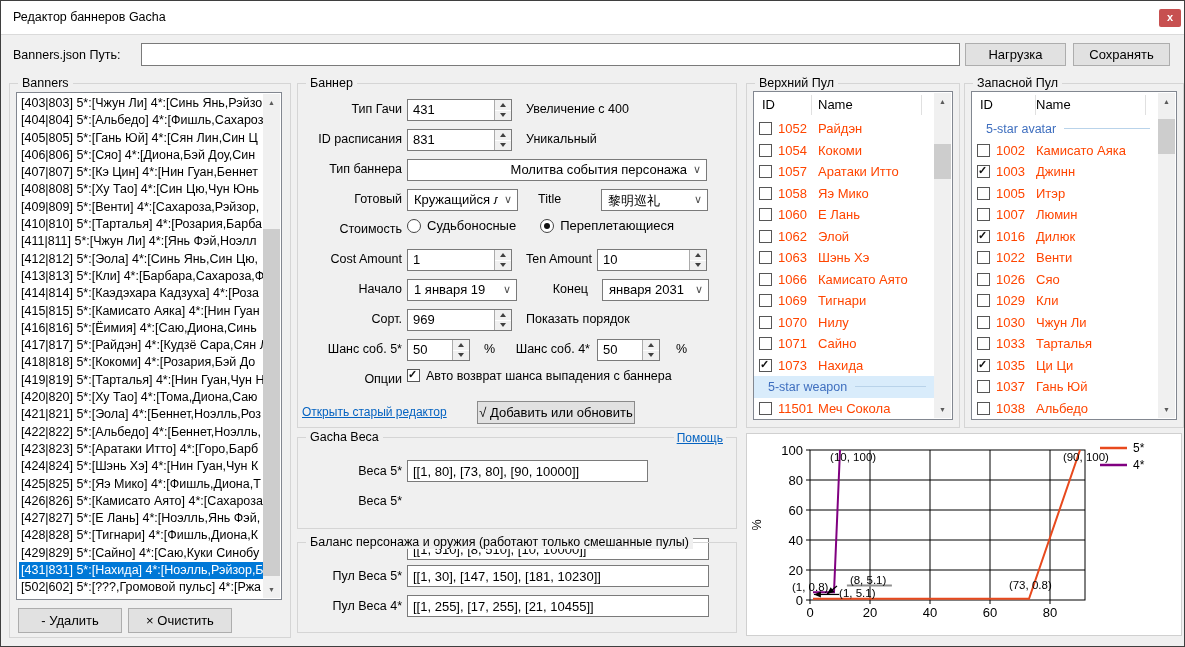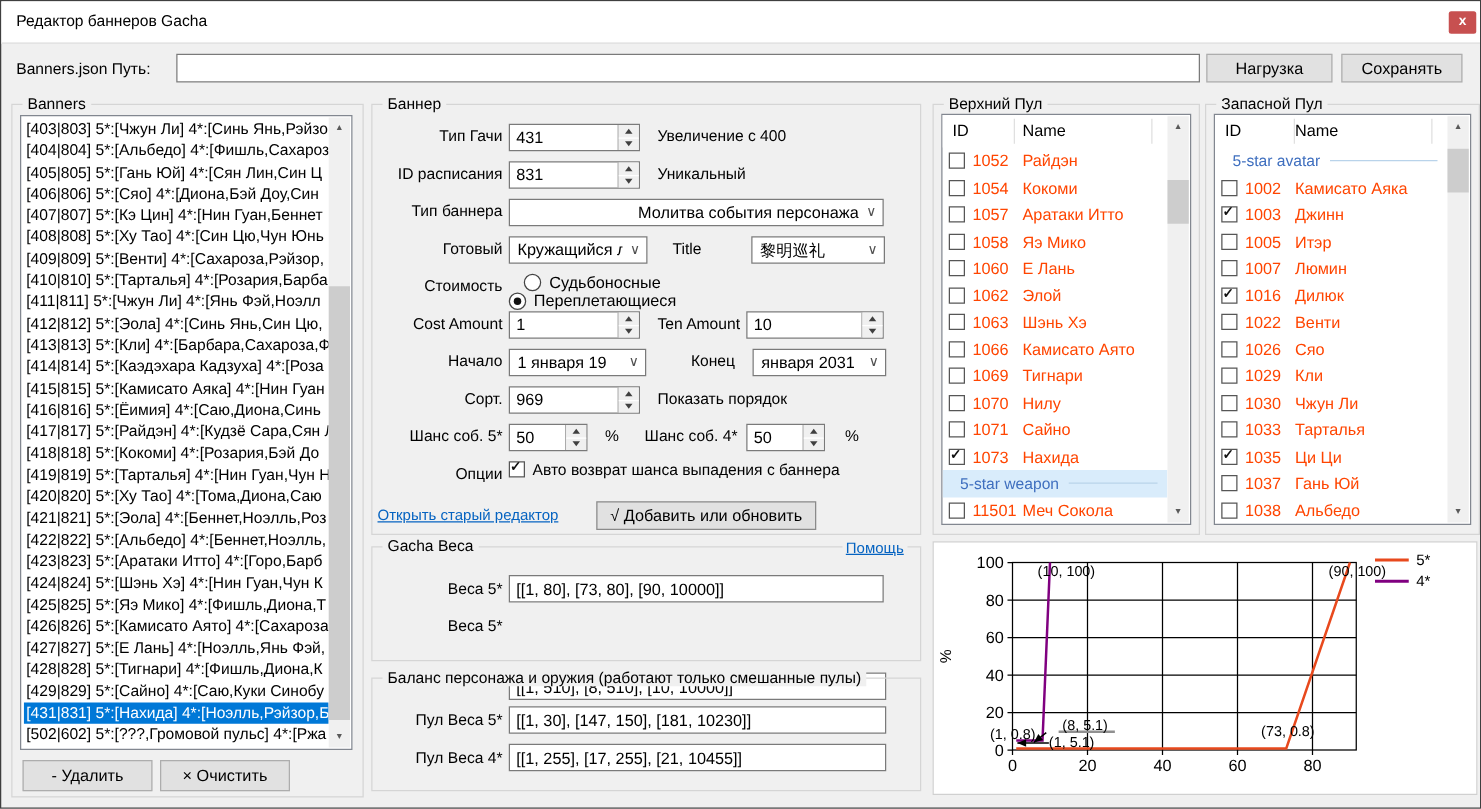--- a/index.html
+++ b/index.html
@@ -53,21 +53,21 @@
   .pl-body{position:absolute;left:0;top:26px;right:18px;bottom:0;overflow:hidden;}
   .pool-row{height:21.5px;position:relative;font-size:13px;}
   .pool-row .cb{position:absolute;left:5px;top:4px;}
   .pool-row .pid{position:absolute;left:24px;top:3px;color:var(--pool);}
   .pool-row .pname{position:absolute;left:64px;top:3px;color:var(--pool);white-space:nowrap;}
   .pool-hdr{height:21.5px;font-size:12.5px;color:var(--poolhdr);display:flex;align-items:center;padding-left:14px;}
   .pool-hdr.hl{background:var(--poolhdrbg);}
   .pool-hdr .hline{flex:1;height:1px;background:#B9D3EA;margin:0 8px;}
   .opt-row{height:20px;font-size:12.5px;white-space:nowrap;}
   .opt-row .cb{margin-right:6px;}
-  #cost-radios{position:absolute;left:109px;top:134px;display:flex;align-items:center;font-size:13px;flex-direction:column;}
+  #cost-radios{position:absolute;left:109px;top:134px;display:flex;align-items:center;font-size:13px;}
   .ritem{margin-right:24px;white-space:nowrap;}
   .chart-panel{position:absolute;left:745px;top:432px;width:436px;height:203px;background:#fff;
     border:1px solid #D0D0D0;box-sizing:border-box;}
   #chart-svg text{font-family:"Liberation Sans",sans-serif;fill:#000;}
 </style>
 </head>
 <body>
 
 <div class="window" id="win" style="--sel: #0078D7; --pool: #FF4500; --poolhdr: #3F6FBF; --poolhdrbg: #D9ECFB; --link: #0563C1; --closebg: #C75050;">
 
@@ -255,28 +255,28 @@
         </div>
     </div>
     <span class="hint" style="left:378px;top:258px;">%</span>
 
     <span class="flabel" style="top:288px;">Опции</span>
     <div id="options-rows" style="position:absolute;left:109px;top:285px;">
         <div class="opt-row"><span class="cb on"></span><span>Авто возврат шанса выпадения с баннера</span></div>
       </div>
 
     <span class="link" style="left:4px;top:321px;">Открыть старый редактор</span>
-    <div class="btn" style="left:179px;top:317px;width:176px;height:23px;border-color:#8A8A8A;">√ Добавить или обновить</div>
+    <div class="btn" style="left:179px;top:317px;width:158px;height:23px;border-color:#8A8A8A;">√ Добавить или обновить</div>
   </div>
 
   <div class="gb" style="left:296px;top:436px;width:438px;height:90px;">
     <span class="gb-lbl">Gacha Веса</span>
     <span class="link" style="right:10px;top:-7px;background:#F0F0F0;padding:0 3px;">Помощь</span>
     <span class="flabel" style="top:26px;">Веса 5*</span>
-    <input class="txt" style="left: 109px; top: 22px; width: 300px; height: 22px;" value="[[1, 80], [73, 80], [90, 10000]]">
+    <input class="txt" style="left: 109px; top: 22px; width: 241px; height: 22px;" value="[[1, 80], [73, 80], [90, 10000]]">
     <span class="flabel" style="top:56px;">Веса 5*</span>
     <input class="txt" style="left: 109px; top: 52px; width: 302px; height: 22px; margin-top: 48px;" value="[[1, 510], [8, 510], [10, 10000]]">
   </div>
 
   <div class="gb" style="left:296px;top:541px;width:438px;height:89px;">
     <span class="gb-lbl">Баланс персонажа и оружия (работают только смешанные пулы)</span>
     <span class="flabel" style="top:26px;">Пул Веса 5*</span>
     <input class="txt" style="left: 109px; top: 22px; width: 302px; height: 22px;" value="[[1, 30], [147, 150], [181, 10230]]">
     <span class="flabel" style="top:56px;">Пул Веса 4*</span>
     <input class="txt" style="left: 109px; top: 52px; width: 302px; height: 22px;" value="[[1, 255], [17, 255], [21, 10455]]">

